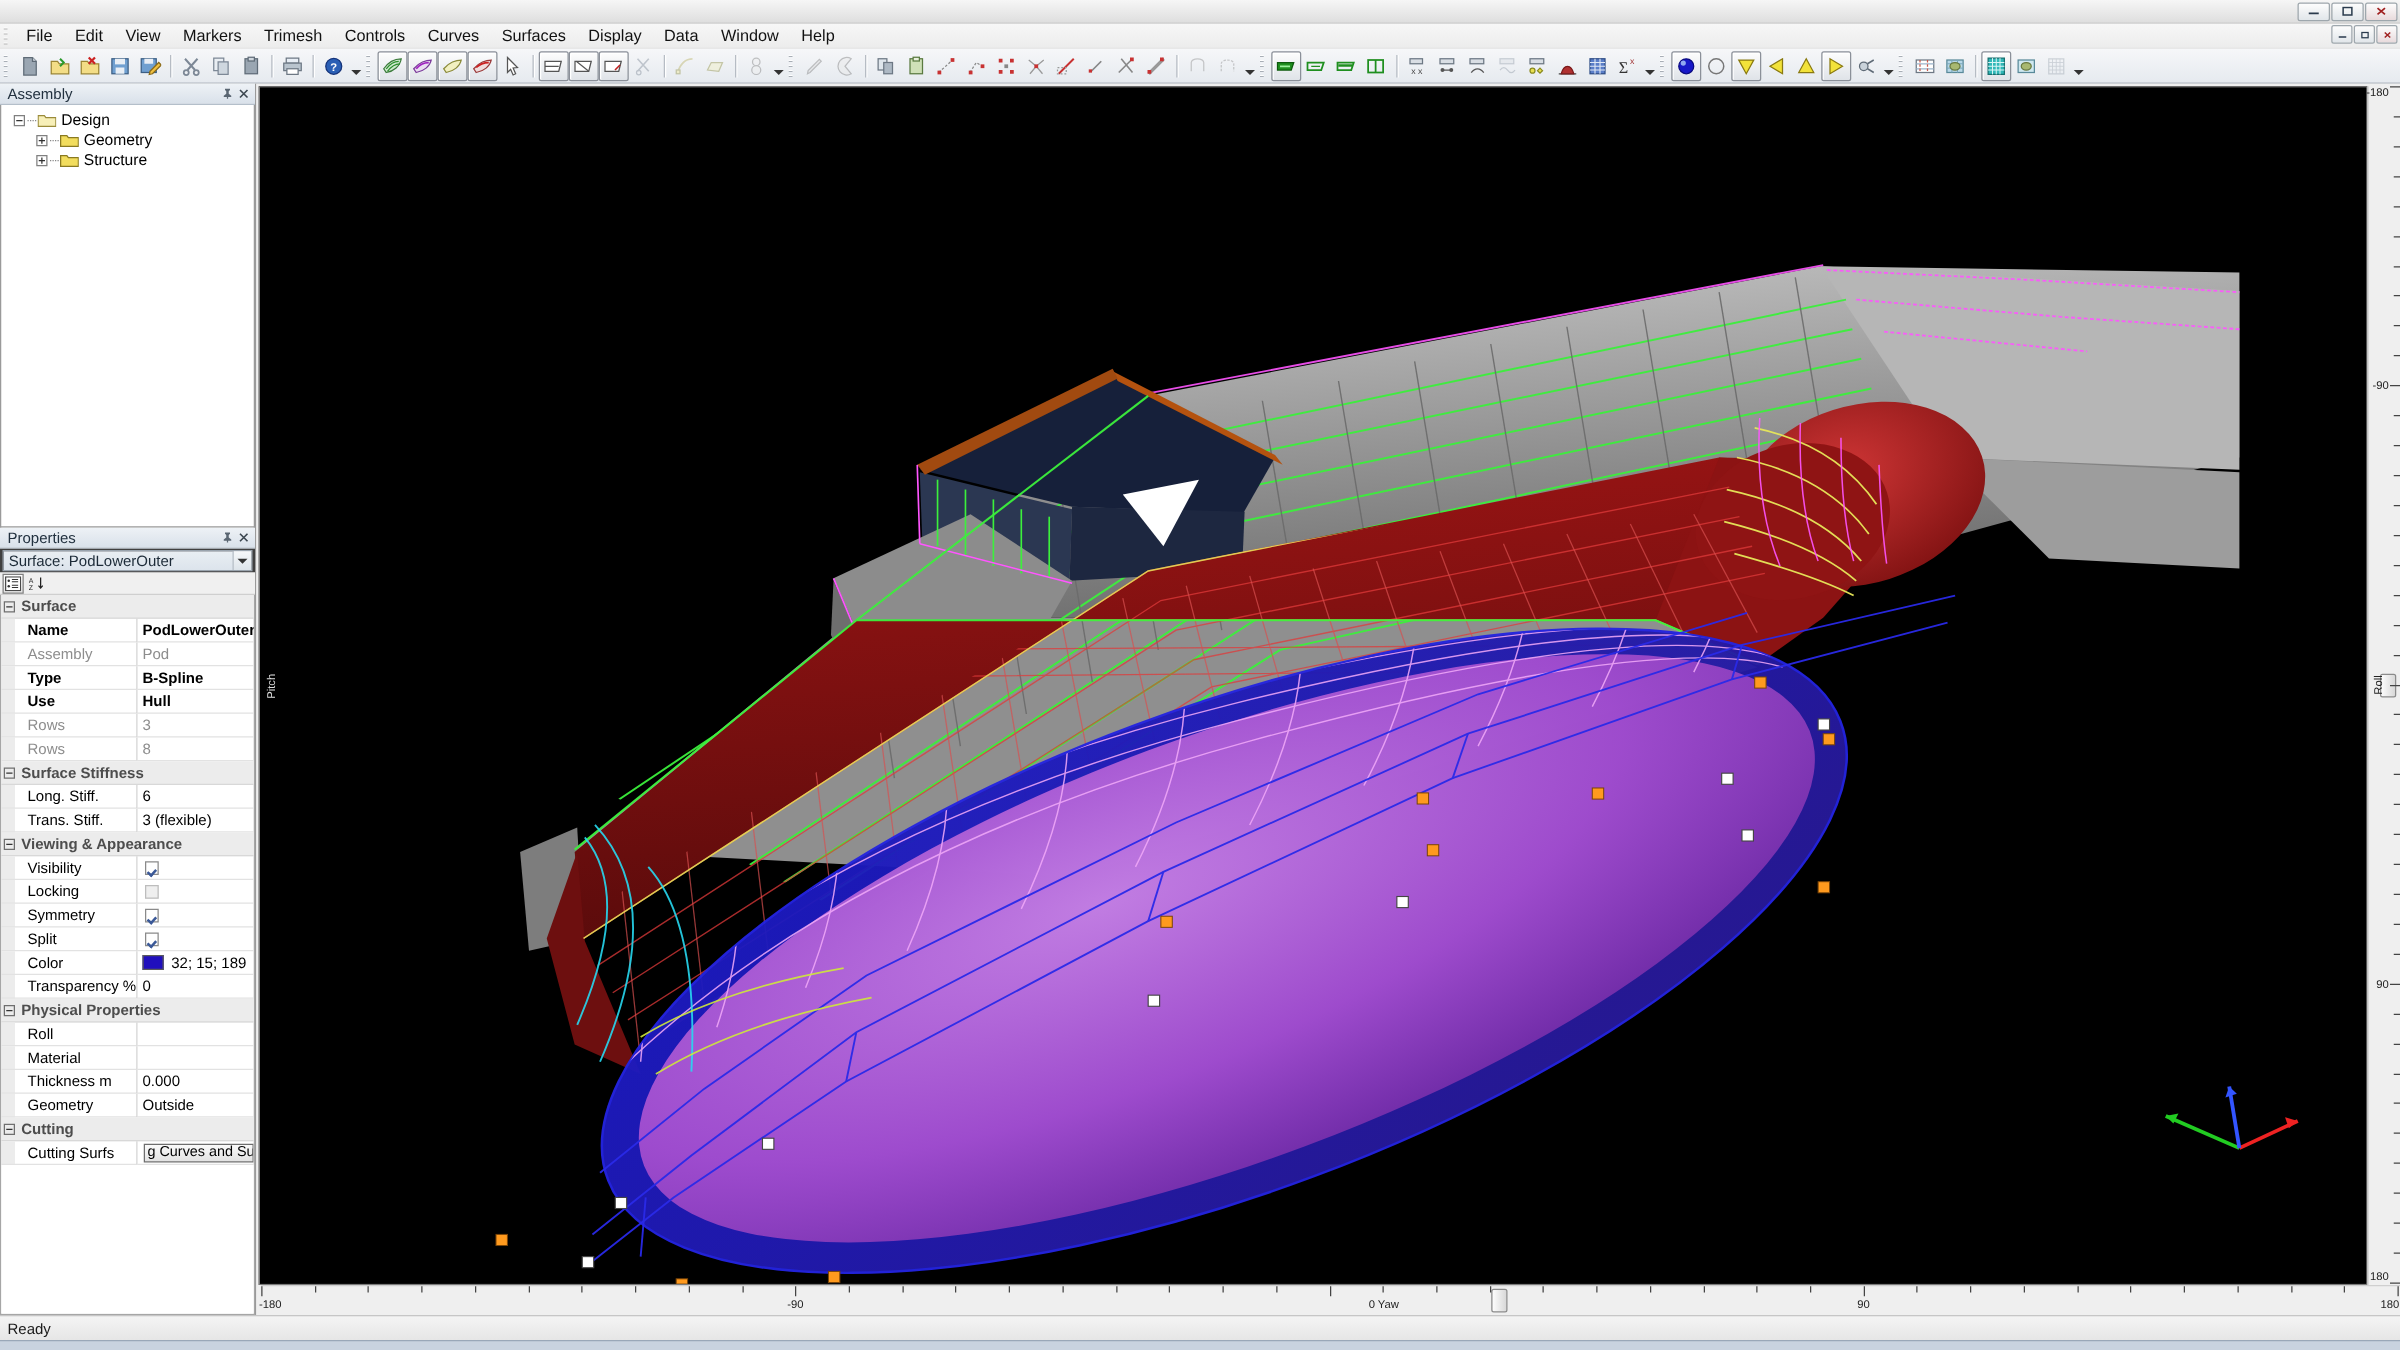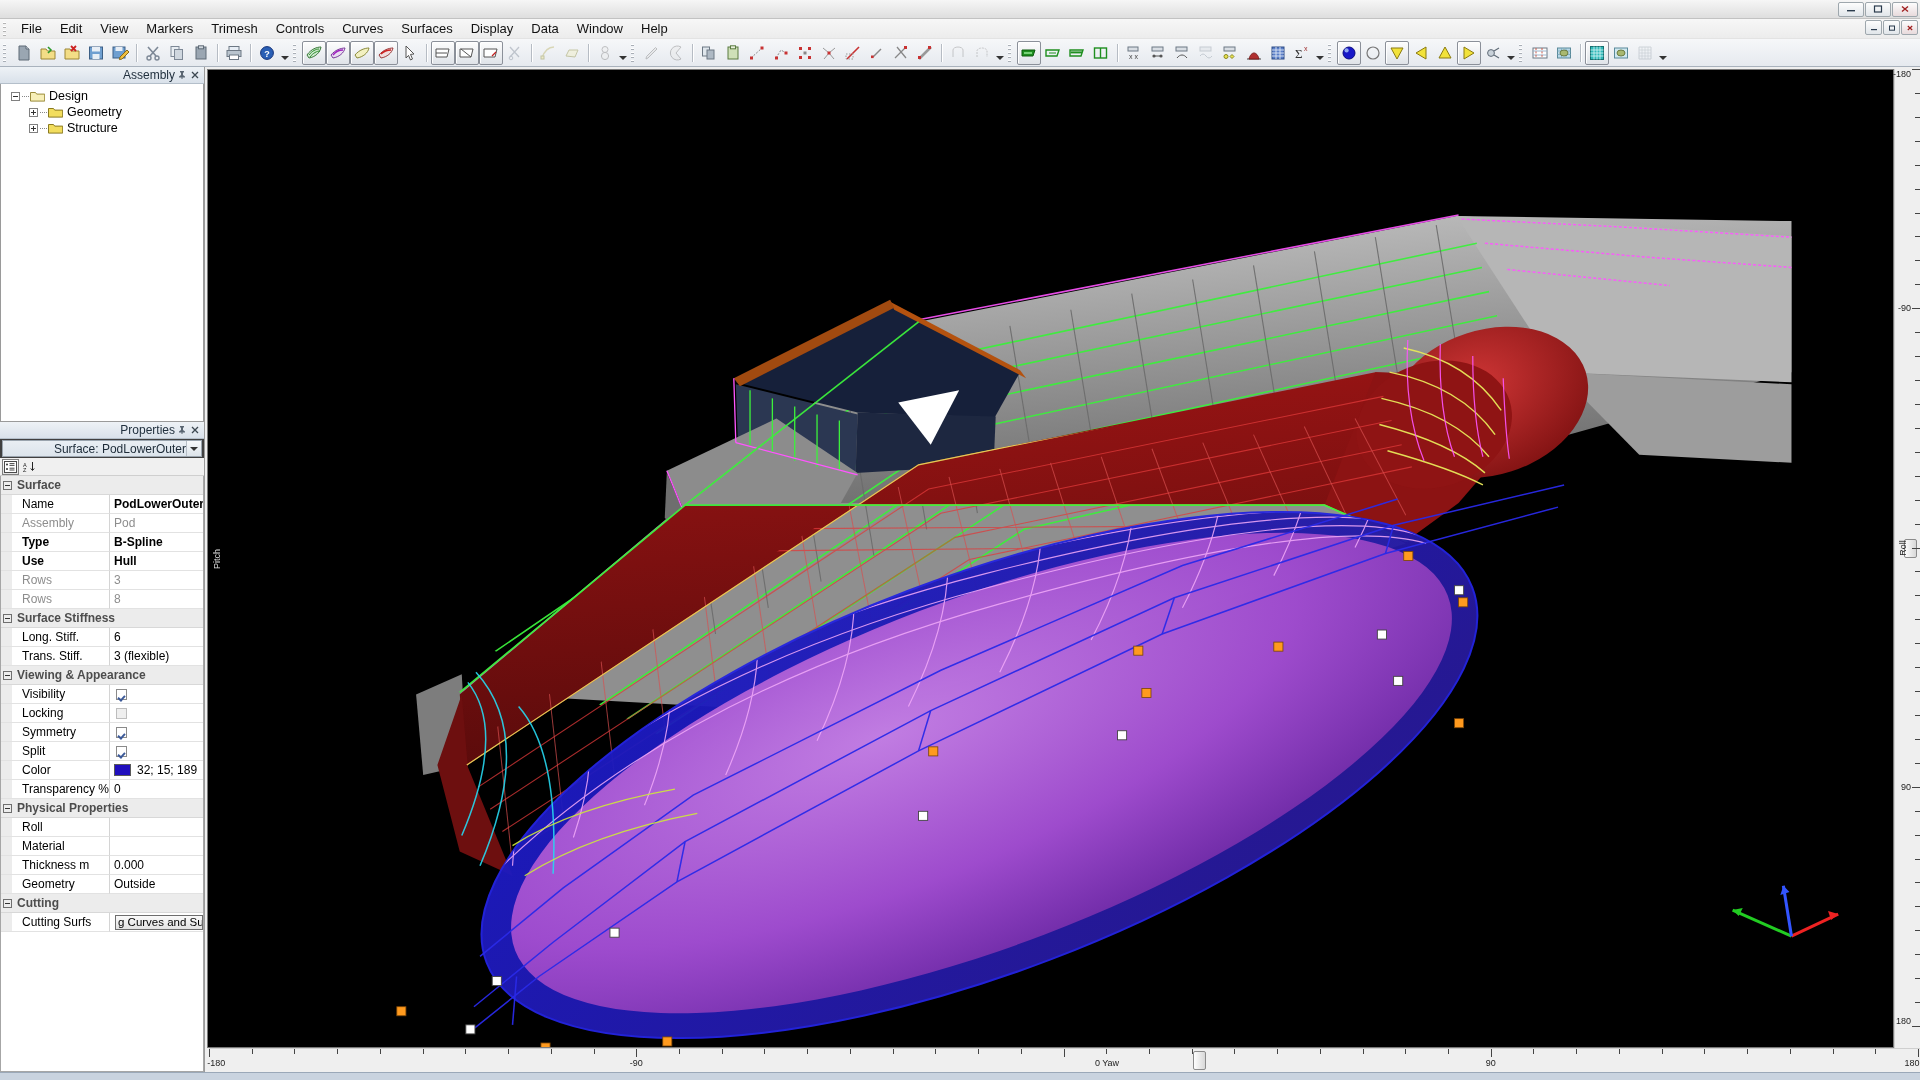--- a/index.html
+++ b/index.html
@@ -89,21 +89,20 @@
   }
   .caret {
     width: 0; height: 0; border-left: 4px solid transparent;
     border-right: 4px solid transparent; border-top: 4px solid #333;
   }
 
   
   .body {
     flex: 1 1 auto; display: flex; min-height: 0;
     background: #d8d8d8;
-    text-align: right;
   }
 
   
   .leftdock {
     width: 205px; flex: 0 0 205px;
     display: flex; flex-direction: column;
     background: #f0f0f0;
     border-right: 1px solid #9a9a9a;
   }
   .panel { display: flex; flex-direction: column; min-height: 0; }
@@ -850,21 +849,21 @@
         </div>
 
         <div class="grid" style="flex:1 1 auto; display:flex; flex-direction:column;">
 
           <div class="gcat">
             <i class="cbox"></i>
             <span>Surface</span>
           </div>
           <div class="grow">
             <i class="gleftbar"></i>
-            <div class="gname" style="font-weight:normal;">Name</div>
+            <div class="gname" style="font-weight:bold;">Name</div>
             <div class="gval" style="font-weight:bold;">PodLowerOuter</div>
           </div>
           <div class="grow">
             <i class="gleftbar"></i>
             <div class="gname ro">Assembly</div>
             <div class="gval ro">Pod</div>
           </div>
           <div class="grow">
             <i class="gleftbar"></i>
             <div class="gname" style="font-weight:bold;">Type</div>
@@ -1354,14 +1353,17 @@
           <i class="tickmark" style="left: 1709px; top: 0px; width: 1px; height: 8px;"></i>
           <span class="hr-label" style="left: 0px; transform: translateX(-10%);">-180</span>
           <span class="hr-label" style="left: 427.25px;">-90</span>
           <span class="hr-label" style="left: 898px;">0 Yaw</span>
           <span class="hr-label" style="left: 1281.75px;">90</span>
           <span class="hr-label" style="left: 1709px; transform: translateX(-90%);">180</span>
         </div>
     </div>
   </div>
 
+  <div class="statusbar">
+    <span>Ready</span>
+  </div>
   <div class="taskbar"></div>
 </div>
 
 </body></html>

